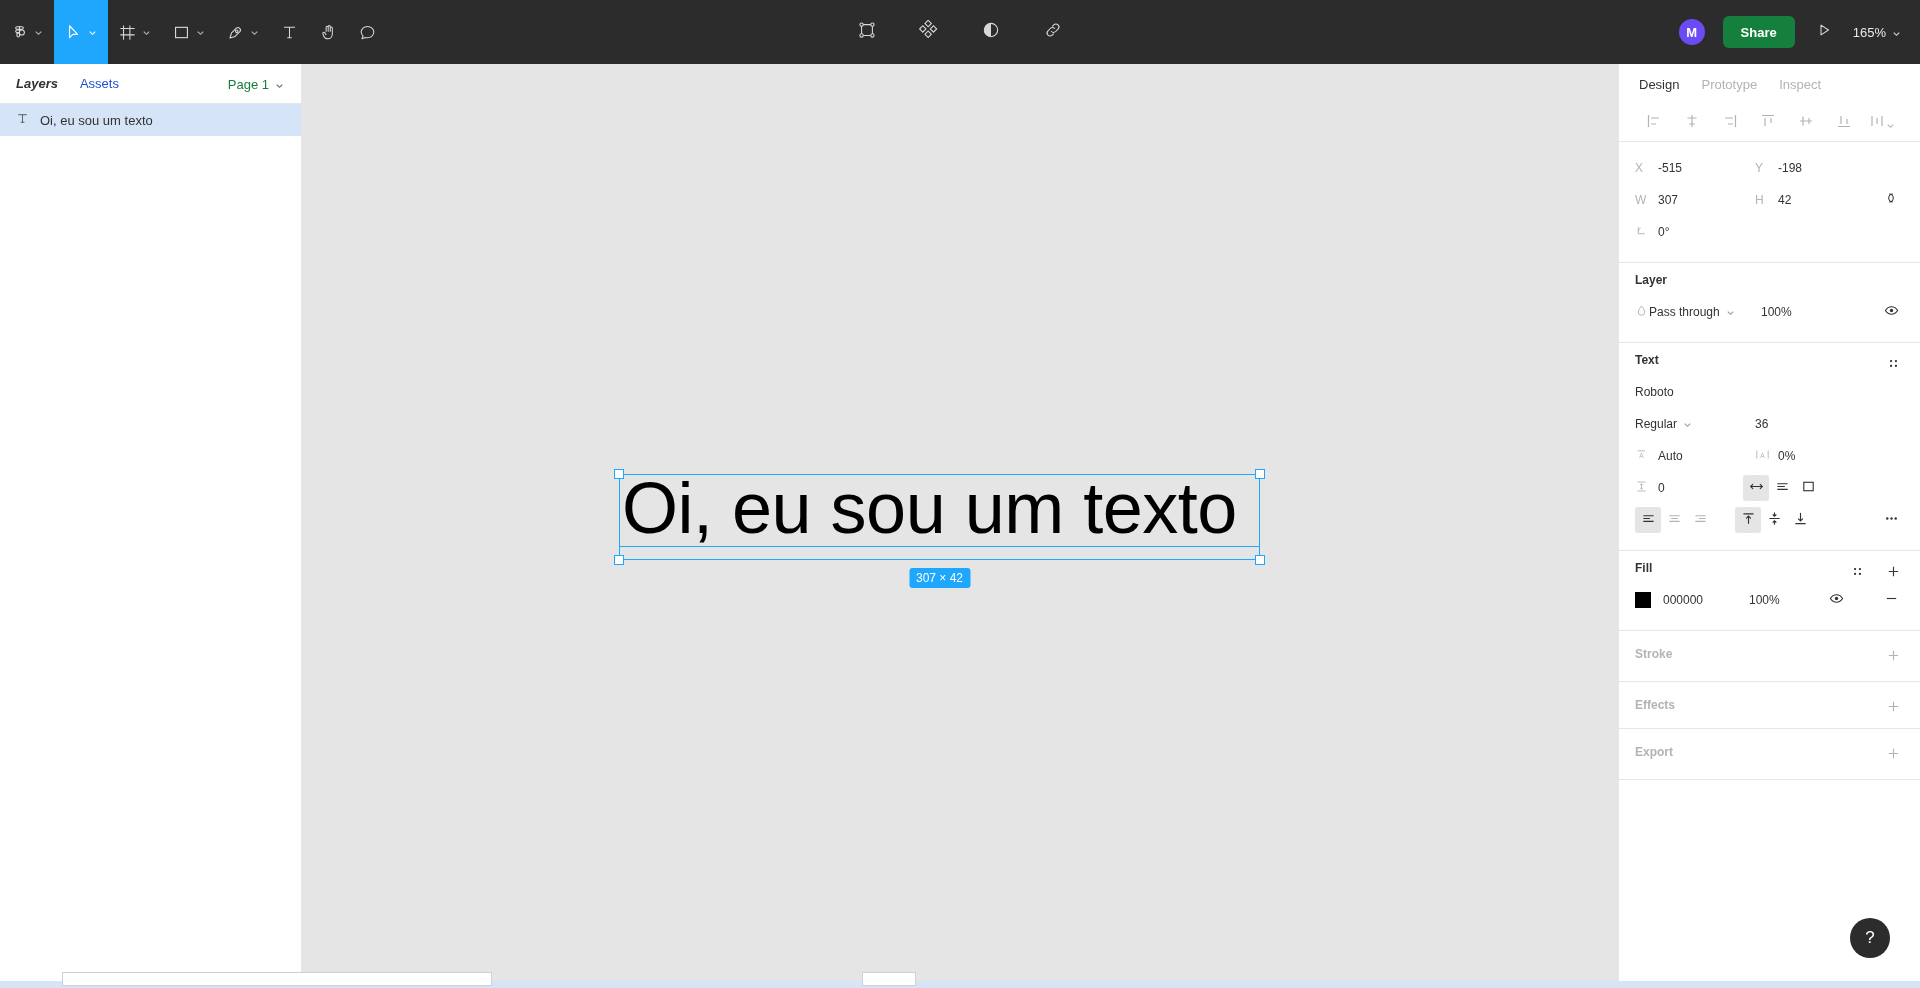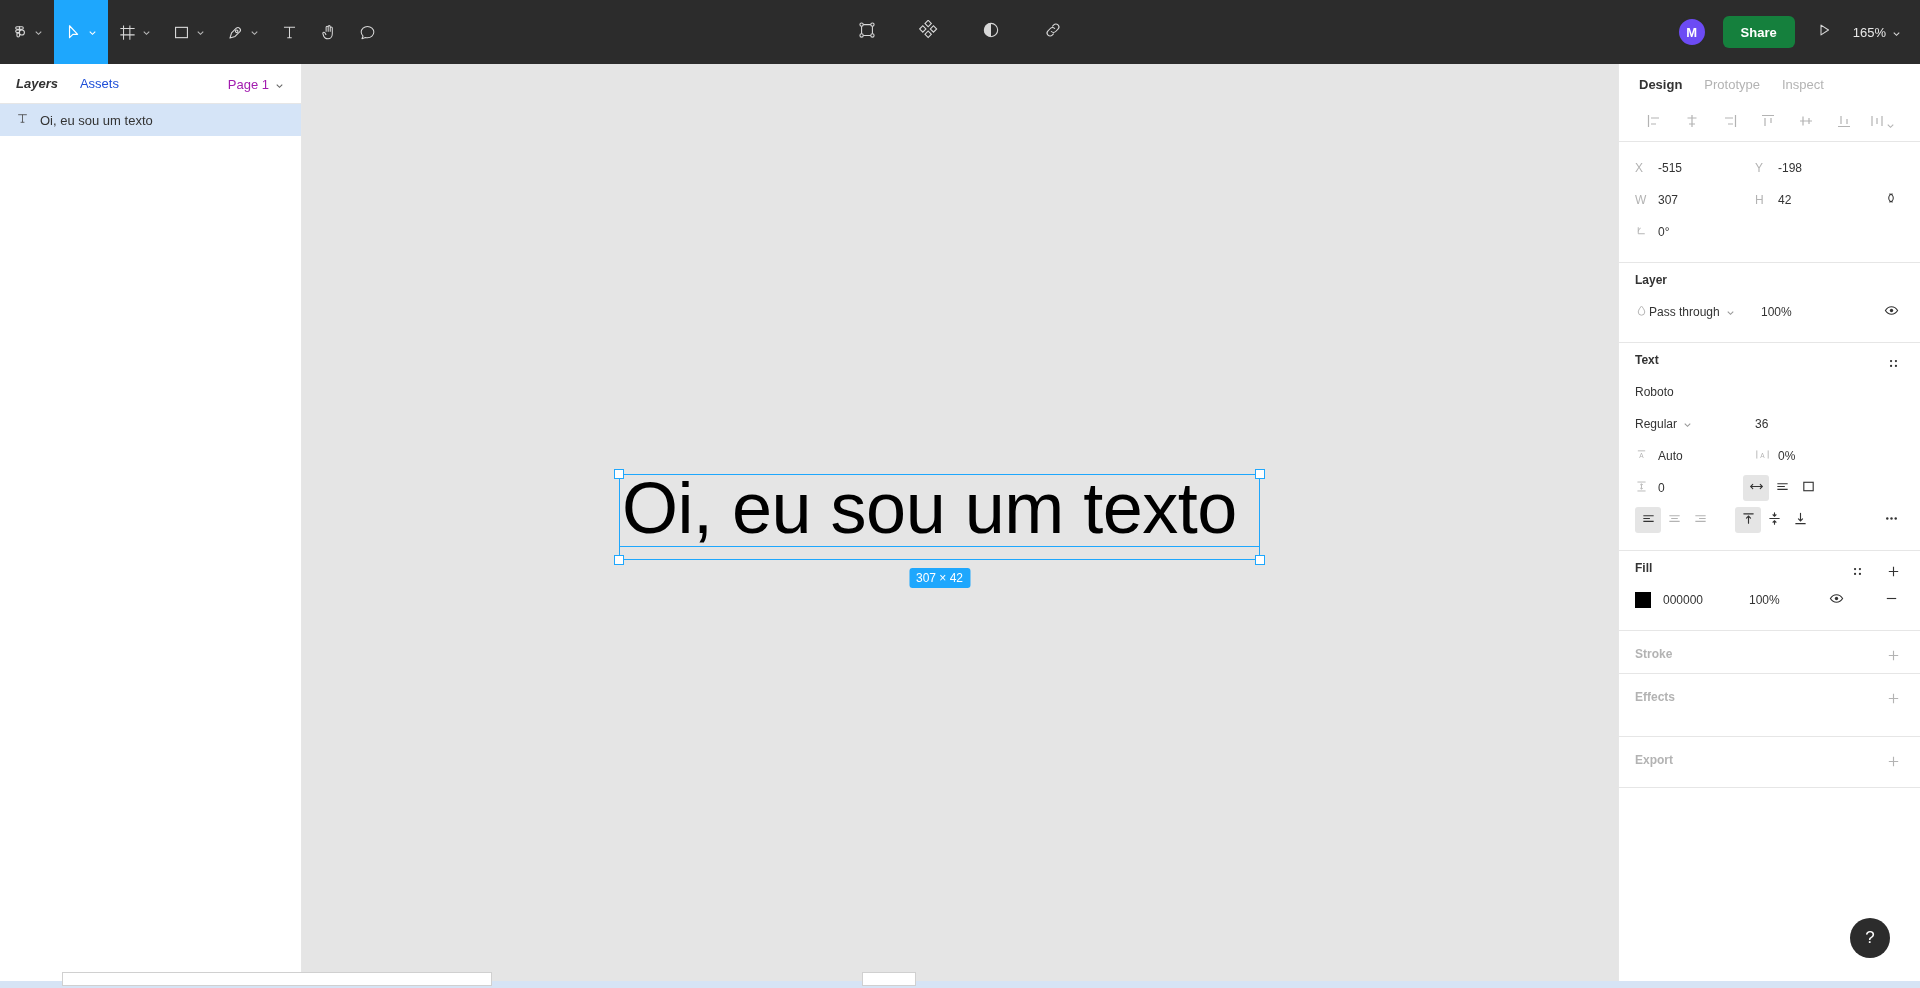--- a/index.html
+++ b/index.html
@@ -71,21 +71,21 @@
   .lp-tabs {
     height: 40px; display: flex; align-items: center;
     padding: 0 16px; gap: 22px; position: relative;
     border-bottom: 1px solid #e6e6e6;
   }
   .lp-tab { font-size: 13px; color: #1d4ed8; cursor: pointer; }
   .lp-tab.active { color: #333; font-weight: 600; font-style: italic; }
   .page-sel {
     position: absolute; right: 16px; top: 0; height: 40px;
     display: flex; align-items: center; gap: 5px;
-    font-size: 13px; color: #a21caf; cursor: pointer;
+    font-size: 13px; color: #15803d; cursor: pointer;
   }
   .layer-row {
     height: 32px; display: flex; align-items: center;
     gap: 11px; padding: 0 16px;
     background: #d5e4f7; cursor: pointer;
   }
   .layer-label { font-size: 13px; color: #333; }
 
   
   .canvas {
@@ -134,21 +134,21 @@
     width: 302px; height: 924px;
     background: #ffffff;
     border-left: 1px solid #e6e6e6;
     z-index: 10;
   }
   .rp-tabs {
     height: 40px; display: flex; align-items: center;
     padding: 0 20px; gap: 22px;
   }
   .rp-tab { font-size: 13px; color: #b3b3b3; cursor: pointer; }
-  .rp-tab.active { color: #333; font-weight: 700; }
+  .rp-tab.active { color: #333; font-weight: 400; }
   .align-row {
     height: 38px; display: flex; align-items: center;
     padding: 0 16px; gap: 0px;
     border-bottom: 1px solid #e6e6e6;
   }
   .align-btn {
     width: 38px; height: 30px; display: flex;
     align-items: center; justify-content: center; cursor: pointer;
   }
   .sect { border-bottom: 1px solid #e6e6e6; padding: 10px 16px 14px 16px; position: relative; }
@@ -708,34 +708,34 @@
         <div class="icon-btn" style="margin-left:auto">
           <span>
             <svg width="15" height="15" viewBox="0 0 16 16" fill="none" stroke="#333" stroke-width="1.2">
                 <path d="M3 8h10"></path>
               </svg>
           </span>
         </div>
       </div>
     </div>
 
-    <div class="sect" style="padding-top:16px;padding-bottom:12px">
+    <div class="sect" style="padding-top:16px;padding-bottom:20px">
       <div class="sect-title muted" style="margin:0">Stroke</div>
       <div class="sect-act" style="top:13px">
         <div class="icon-btn">
           <span>
             <svg width="15" height="15" viewBox="0 0 16 16" fill="none" stroke="#b3b3b3" stroke-width="1.2">
                 <path d="M8 3v10M3 8h10"></path>
               </svg>
           </span>
         </div>
       </div>
     </div>
 
-    <div class="sect" style="padding-top:16px;padding-bottom:32px">
+    <div class="sect" style="padding-top:16px;padding-bottom:16px">
       <div class="sect-title muted" style="margin:0">Effects</div>
       <div class="sect-act" style="top:13px">
         <div class="icon-btn">
           <span>
             <svg width="15" height="15" viewBox="0 0 16 16" fill="none" stroke="#b3b3b3" stroke-width="1.2">
                 <path d="M8 3v10M3 8h10"></path>
               </svg>
           </span>
         </div>
       </div>

